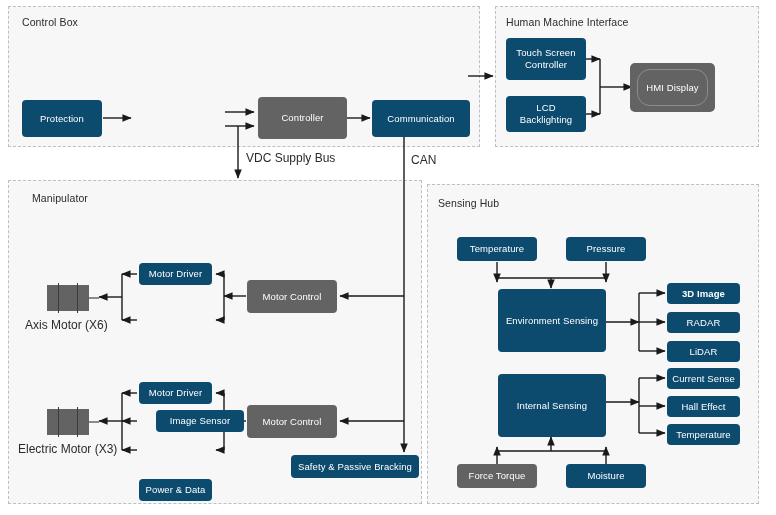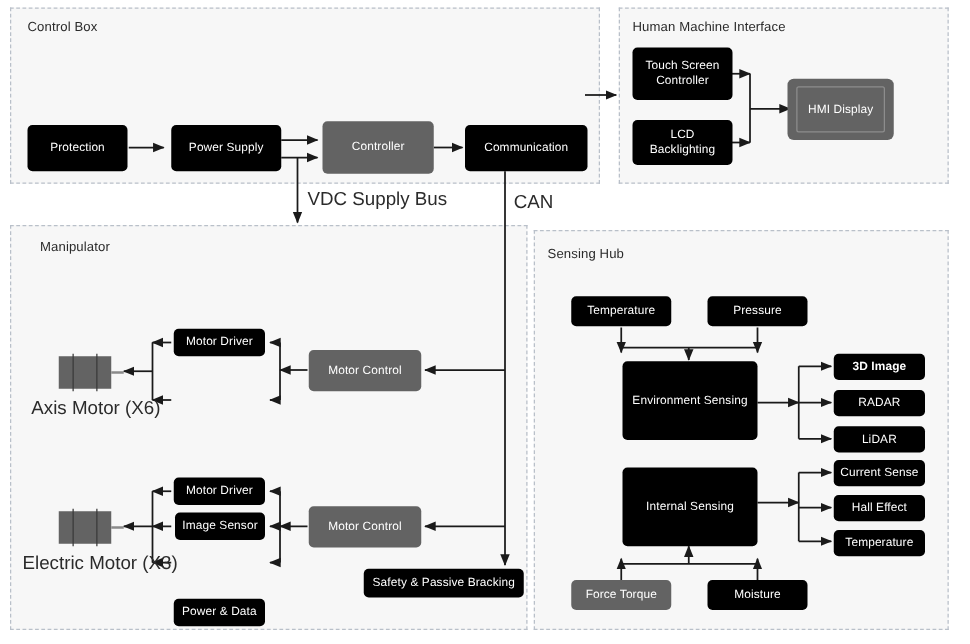--- a/index.html
+++ b/index.html
@@ -9,26 +9,26 @@
   #canvas{position:absolute;left:0;top:0;width:776px;height:515px;}
 
   .group{position:absolute;border:1px dashed #b9c0c9;background:#f7f7f7;}
   .group-title{position:absolute;font-size:10.5px;color:#2b2b2b;
                letter-spacing:.1px;white-space:nowrap;}
 
   .node{position:absolute;display:flex;align-items:center;justify-content:center;
         text-align:center;border-radius:4px;color:#ffffff;font-size:9.5px;
         line-height:1.22;box-sizing:border-box;padding:2px 3px;
         letter-spacing:.1px;}
-  .orange{background:#000000;}
+  .orange{background:#0c4a6e;}
   .gray{background:#636363;}
-  .gray-outline{background:#636363;border:1px solid #8d8d8d;border-radius:2px;}
+  .gray-outline{background:#636363;border:1px solid #8d8d8d;border-radius:13px;}
   .hmi-shell{position:absolute;background:#636363;border-radius:5px;}
 
-  .plain{position:absolute;font-size:15px;color:#2b2b2b;white-space:nowrap;}
+  .plain{position:absolute;font-size:12px;color:#2b2b2b;white-space:nowrap;}
 
   .motor-sym{position:absolute;}
   .motor-body{position:absolute;background:#636363;}
   .motor-line{position:absolute;background:#3a3a3a;}
   .motor-shaft{position:absolute;background:#8a8a8a;}
 
   svg.wires{position:absolute;left:0;top:0;width:776px;height:515px;
             pointer-events:none;}
   .wire{stroke:#1a1a1a;stroke-width:1.4;fill:none;}
 </style>
@@ -114,21 +114,20 @@
     <path class="wire" d="M639,406 L665,406" marker-end="url(#ah)"></path>
     <path class="wire" d="M639,433 L665,433" marker-end="url(#ah)"></path>
 
     <path class="wire" d="M497,465 L497,447" marker-end="url(#ah)"></path>
     <path class="wire" d="M606,465 L606,447" marker-end="url(#ah)"></path>
     <path class="wire" d="M497,451 L606,451"></path>
     <path class="wire" d="M551,451 L551,437" marker-end="url(#ah)"></path>
   </svg>
 
   <div class="node orange" style="left:22px;top:100px;width:80px;height:37px;">Protection</div>
-  <div class="node orange" style="left:137px;top:100px;width:88px;height:37px;">Power Supply</div>
   <div class="node gray" style="left:258px;top:97px;width:89px;height:42px;">Controller</div>
   <div class="node orange" style="left:372px;top:100px;width:98px;height:37px;text-align:center;">Communication</div>
 
   <div class="plain" style="left:246px;top:151px;">VDC Supply Bus</div>
   <div class="plain" style="left:411px;top:153px;">CAN</div>
 
   <div class="node orange" style="left:506px;top:38px;width:80px;height:42px;">Touch Screen Controller</div>
   <div class="node orange" style="left:506px;top:96px;width:80px;height:36px;">LCD Backlighting</div>
 
   <div class="hmi-shell" style="left:630px;top:63px;width:85px;height:49px;"></div>
@@ -147,21 +146,21 @@
 
   <div class="motor-sym" style="left:47px;top:407px;width:52px;height:30px;">
     <div class="motor-body" style="left:0;top:2px;width:42px;height:26px;"></div>
     <div class="motor-line" style="left:11px;top:0;width:1.4px;height:30px;"></div>
     <div class="motor-line" style="left:30px;top:0;width:1.4px;height:30px;"></div>
     <div class="motor-shaft" style="left:42px;top:14px;width:10px;height:1.6px;"></div>
   </div>
   <div class="plain" style="left:18px;top:442px;">Electric Motor (X3)</div>
 
   <div class="node orange" style="left:139px;top:382px;width:73px;height:22px;">Motor Driver</div>
-  <div class="node orange" style="left:140px;top:410px;width:72px;height:22px;">Image Sensor</div>
+  <div class="node orange" style="left:156px;top:410px;width:88px;height:22px;">Image Sensor</div>
   <div class="node orange" style="left:139px;top:439px;width:73px;height:22px;margin-top:40px;">Power &amp; Data</div>
   <div class="node gray" style="left:247px;top:405px;width:90px;height:33px;">Motor Control</div>
 
   <div class="node orange" style="left:291px;top:455px;width:128px;height:23px;">Safety &amp; Passive Bracking</div>
 
   <div class="node orange" style="left:457px;top:237px;width:80px;height:24px;">Temperature</div>
   <div class="node orange" style="left:566px;top:237px;width:80px;height:24px;">Pressure</div>
 
   <div class="node orange" style="left:498px;top:289px;width:108px;height:63px;">Environment Sensing</div>
 

